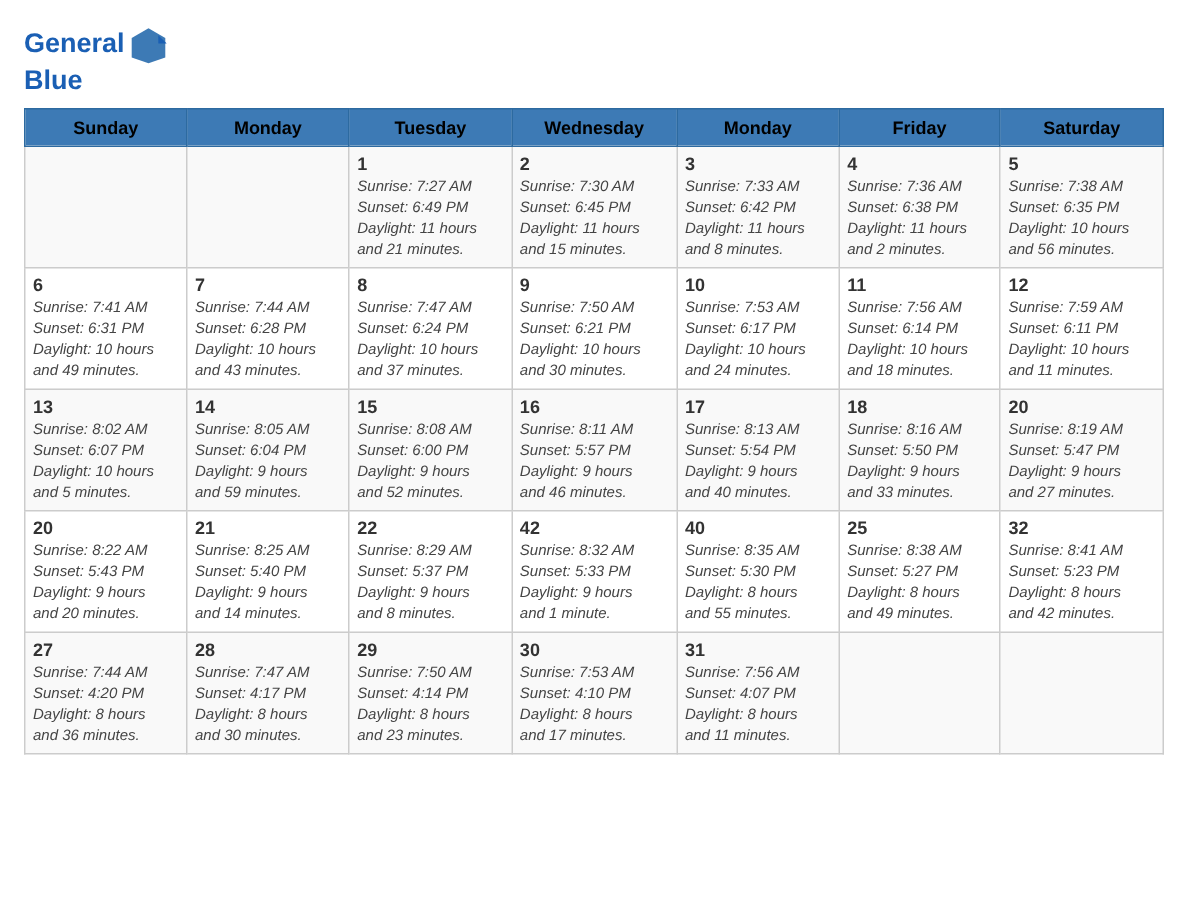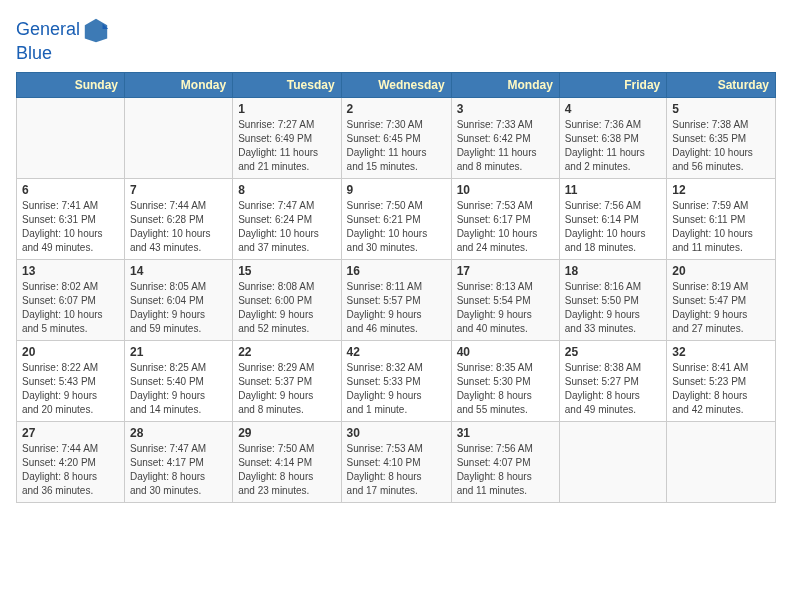--- a/index.html
+++ b/index.html
@@ -16,21 +16,21 @@
       justify-content: space-between;
       margin-bottom: 8px;
     }
     .logo {
       display: flex;
       align-items: center;
       gap: 0;
     }
     .logo-text {
       font-size: 18px;
-      font-weight: normal;
+      font-weight: bold;
       color: #333;
       line-height: 1.1;
     }
     .logo-text .blue { color: #1a5fb4; }
     .logo-icon {
       width: 28px;
       height: 28px;
       margin-left: 2px;
     }
     .title-area {
@@ -47,23 +47,23 @@
       color: #555;
       margin-top: 2px;
     }
     table {
       width: 100%;
       border-collapse: collapse;
       font-size: 11px;
     }
     thead tr th {
       background-color: #3d7ab5;
-      color: #fef9c3;
+      color: #000000;
       padding: 5px 6px;
-      text-align: right;
+      text-align: center;
       font-size: 12px;
       font-weight: bold;
       border: 1px solid #2d6aa0;
     }
     tbody tr td {
       border: 1px solid #ccc;
       vertical-align: top;
       padding: 4px 5px;
       min-height: 70px;
       width: 113px;
@@ -72,20 +72,21 @@
       font-size: 12px;
       font-weight: bold;
       color: #333;
       display: block;
       margin-bottom: 2px;
     }
     .day-info {
       font-size: 10px;
       color: #444;
       line-height: 1.4;
+      font-style: italic;
     }
     tbody tr:nth-child(odd) td {
       background-color: #f9f9f9;
     }
     tbody tr:nth-child(even) td {
       background-color: #fff;
     }
     td.empty {
       background-color: #f0f0f0;
     }

